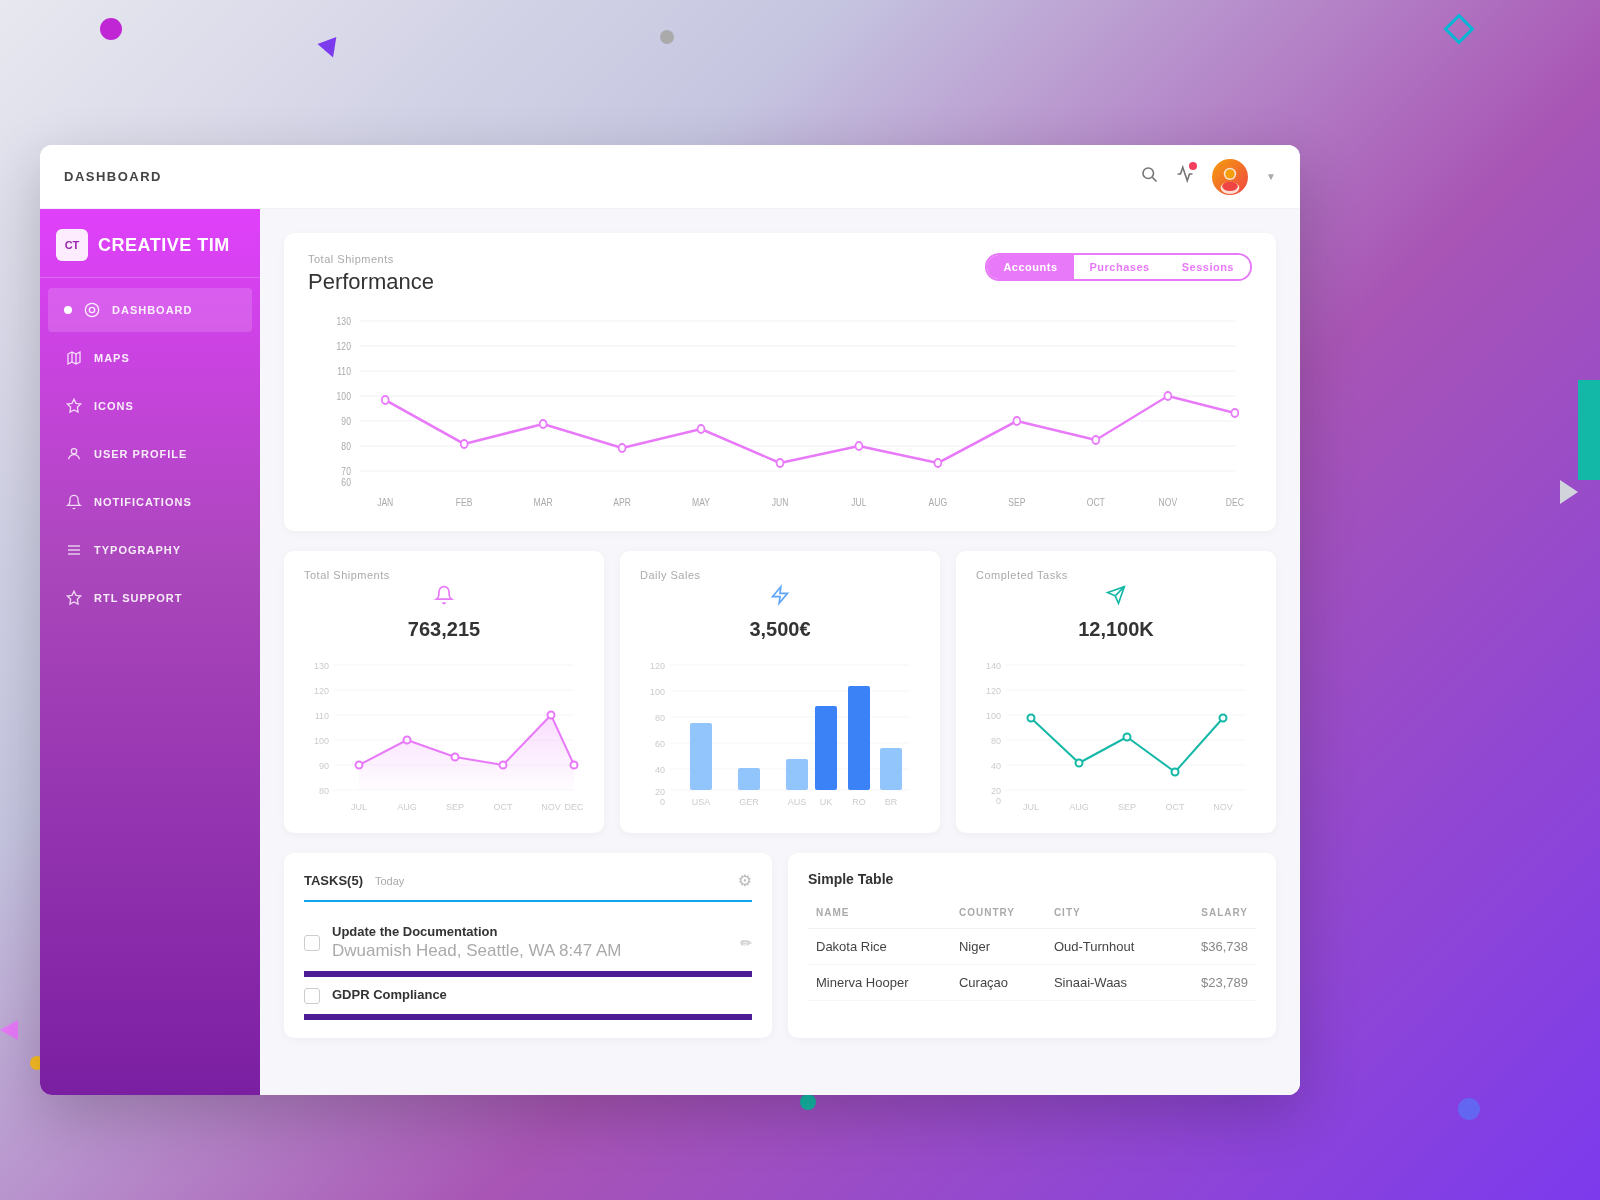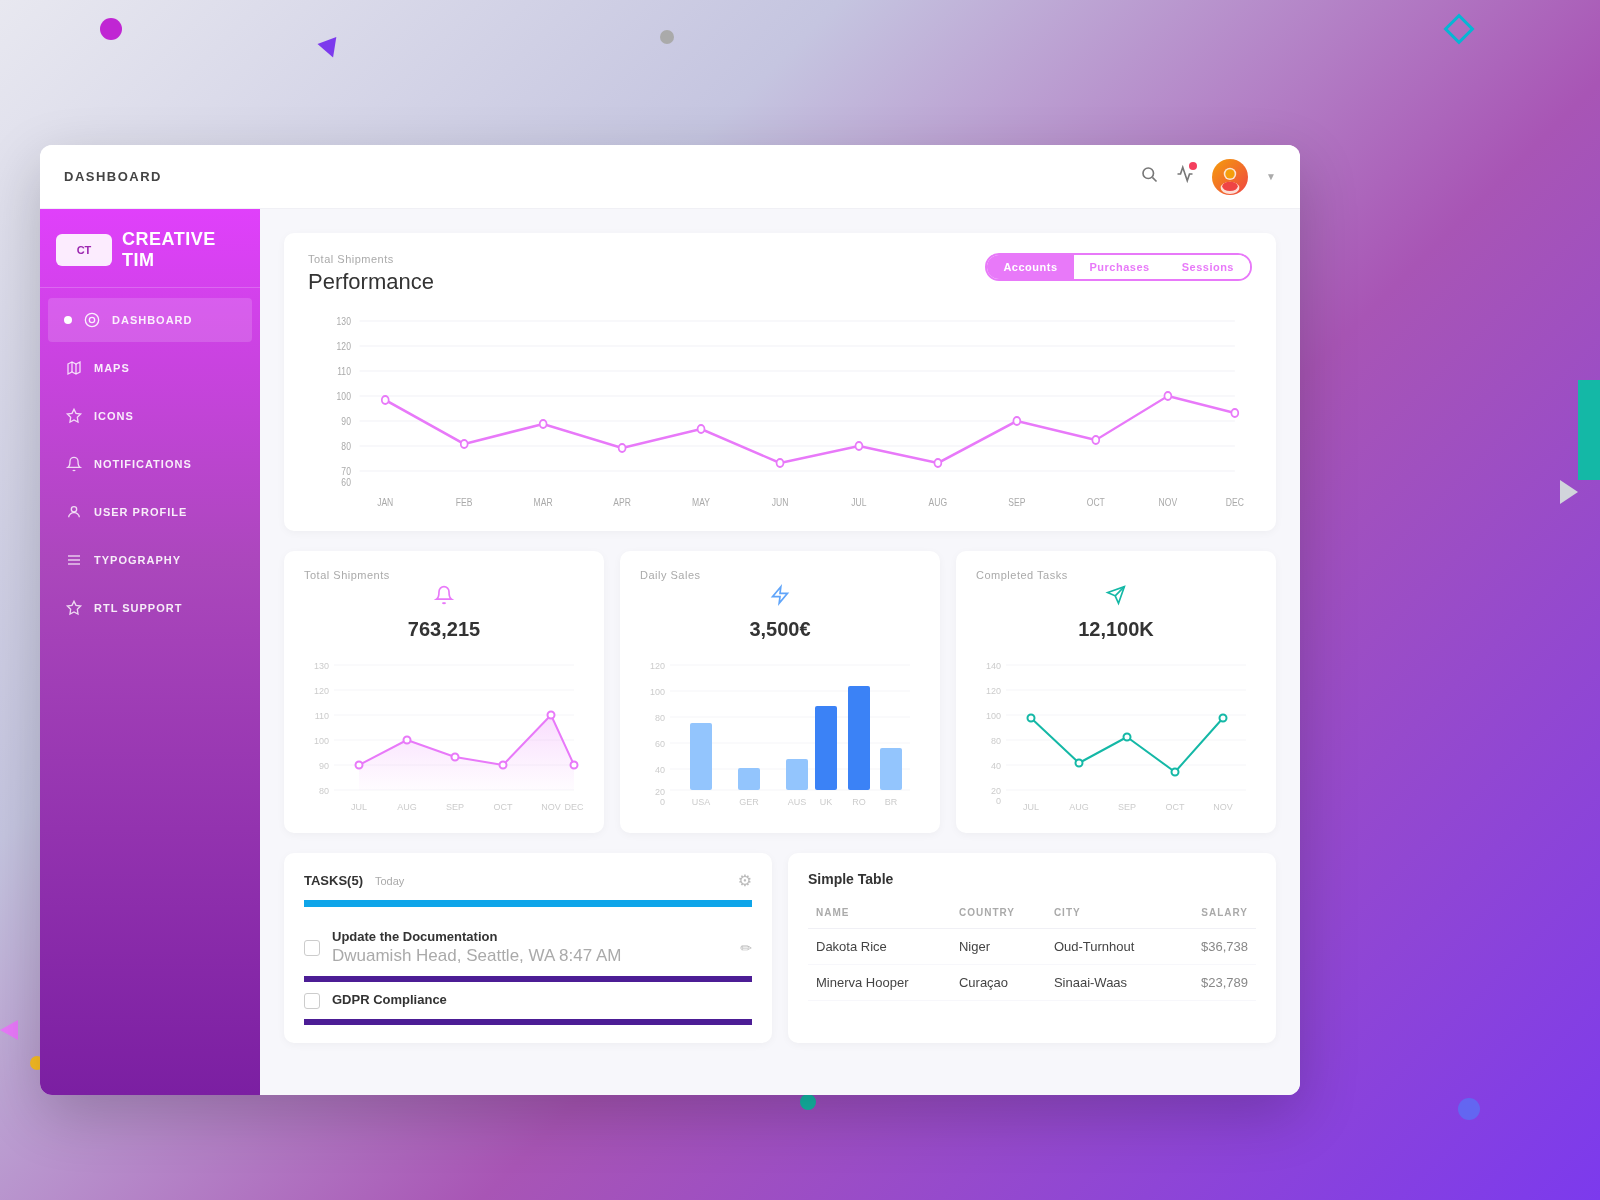--- a/index.html
+++ b/index.html
@@ -159,21 +159,21 @@
       padding-top: 0;
     }
     .sidebar-brand {
       display: flex;
       align-items: center;
       padding: 20px 16px 16px;
       border-bottom: 1px solid rgba(255,255,255,0.2);
       margin-bottom: 8px;
     }
     .sidebar-brand-logo {
-      width: 56px; height: 32px;
+      width: 32px; height: 32px;
       background: rgba(255,255,255,0.9);
       border-radius: 6px;
       display: flex; align-items: center; justify-content: center;
       font-size: 11px; font-weight: 800; color: #9c27b0;
       margin-right: 10px;
       flex-shrink: 0;
     }
     .sidebar-brand-name {
       color: #fff;
       font-size: 18px;
@@ -329,21 +329,21 @@
       border-radius: 10px;
       padding: 18px 20px;
       box-shadow: 0 2px 8px rgba(0,0,0,0.04);
     }
     .tasks-header {
       display: flex;
       align-items: center;
       justify-content: space-between;
       margin-bottom: 12px;
       padding-bottom: 10px;
-      border-bottom: 7px solid #0ea5e9;
+      border-bottom: 2px solid #0ea5e9;
     }
     .tasks-title-group {
       display: flex;
       align-items: center;
       gap: 12px;
     }
     .tasks-title {
       font-size: 13px;
       font-weight: 600;
       color: #333;
@@ -504,35 +504,35 @@
           <svg width="16" height="16" viewBox="0 0 24 24" fill="none" stroke="rgba(255,255,255,0.8)" stroke-width="2">
               <path d="M12 2l3 6 7 1-5 5 1 7-6-3-6 3 1-7-5-5 7-1z"></path>
             </svg>
         </span>
         <span class="label">ICONS</span>
       </div>
 
       <div class="sidebar-item">
         <span class="icon">
           <svg width="16" height="16" viewBox="0 0 24 24" fill="none" stroke="rgba(255,255,255,0.8)" stroke-width="2">
-              <path d="M18 8a6 6 0 00-12 0c0 7-3 9-3 9h18s-3-2-3-9"></path>
-              <path d="M13.73 21a2 2 0 01-3.46 0"></path>
+              <circle cx="12" cy="8" r="4"></circle>
+              <path d="M4 20c0-4 4-7 8-7s8 3 8 7"></path>
             </svg>
         </span>
-        <span class="label">NOTIFICATIONS</span>
+        <span class="label">USER PROFILE</span>
       </div>
 
       <div class="sidebar-item">
         <span class="icon">
           <svg width="16" height="16" viewBox="0 0 24 24" fill="none" stroke="rgba(255,255,255,0.8)" stroke-width="2">
-              <circle cx="12" cy="8" r="4"></circle>
-              <path d="M4 20c0-4 4-7 8-7s8 3 8 7"></path>
+              <path d="M18 8a6 6 0 00-12 0c0 7-3 9-3 9h18s-3-2-3-9"></path>
+              <path d="M13.73 21a2 2 0 01-3.46 0"></path>
             </svg>
         </span>
-        <span class="label">USER PROFILE</span>
+        <span class="label">NOTIFICATIONS</span>
       </div>
 
 
       <div class="sidebar-item">
         <span class="icon">
           <svg width="16" height="16" viewBox="0 0 24 24" fill="none" stroke="rgba(255,255,255,0.8)" stroke-width="2">
               <line x1="3" y1="6" x2="21" y2="6"></line>
               <line x1="3" y1="12" x2="21" y2="12"></line>
               <line x1="3" y1="18" x2="21" y2="18"></line>
             </svg>

